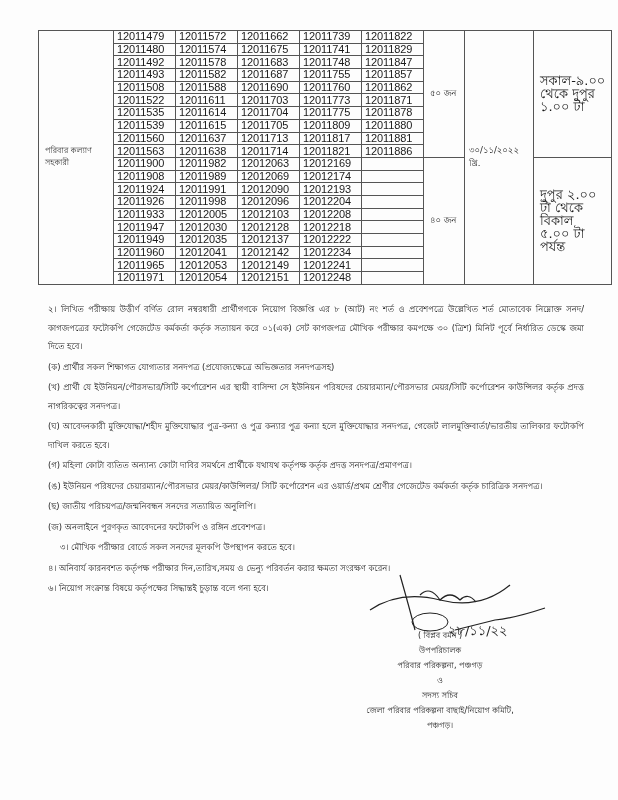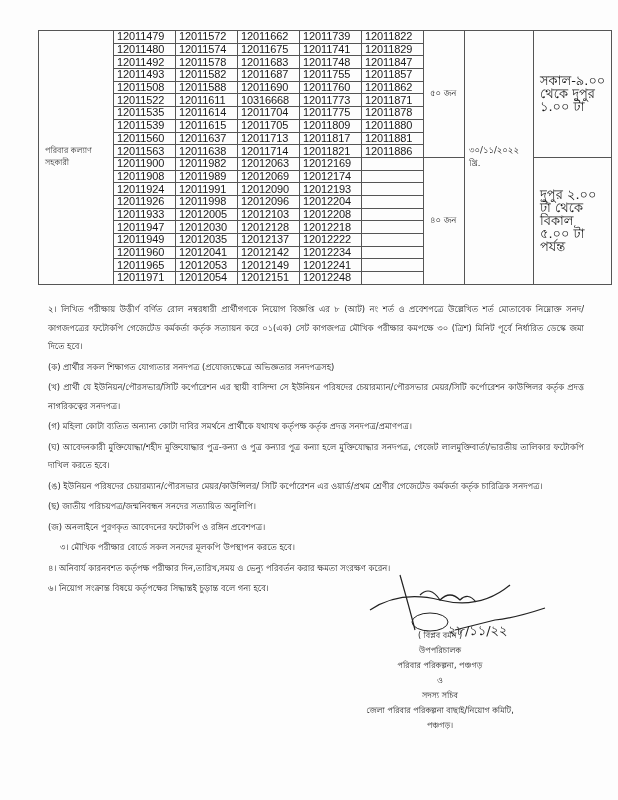--- a/index.html
+++ b/index.html
@@ -63,21 +63,21 @@
         <tr>
           <td class="roll-cell">12011508</td>
           <td class="roll-cell">12011588</td>
           <td class="roll-cell">12011690</td>
           <td class="roll-cell">12011760</td>
           <td class="roll-cell">12011862</td>
         </tr>
         <tr>
           <td class="roll-cell">12011522</td>
           <td class="roll-cell">12011611</td>
-          <td class="roll-cell">10316668</td>
+          <td class="roll-cell">12011703</td>
           <td class="roll-cell">12011773</td>
           <td class="roll-cell">12011871</td>
         </tr>
         <tr>
           <td class="roll-cell">12011535</td>
           <td class="roll-cell">12011614</td>
           <td class="roll-cell">12011704</td>
           <td class="roll-cell">12011775</td>
           <td class="roll-cell">12011878</td>
         </tr>
@@ -174,22 +174,22 @@
           <td class="roll-cell">12012248</td>
           <td class="roll-cell"></td>
         </tr>
       </tbody>
   </table>
 
   <div class="notes">
     <p>২। লিখিত পরীক্ষায় উত্তীর্ণ বর্ণিত রোল নম্বরধারী প্রার্থীগণকে নিয়োগ বিজ্ঞপ্তি এর ৮ (আট) নং শর্ত ও প্রবেশপত্রে উল্লেখিত শর্ত মোতাবেক নিম্নোক্ত সনদ/কাগজপত্রের ফটোকপি গেজেটেড কর্মকর্তা কর্তৃক সত্যায়ন করে ০১(এক) সেট কাগজপত্র মৌখিক পরীক্ষার কমপক্ষে ৩০ (ত্রিশ) মিনিট পূর্বে নির্ধারিত ডেস্কে জমা দিতে হবে।</p>
     <p>(ক) প্রার্থীর সকল শিক্ষাগত যোগ্যতার সনদপত্র (প্রযোজ্যক্ষেত্রে অভিজ্ঞতার সনদপত্রসহ)</p>
     <p>(খ) প্রার্থী যে ইউনিয়ন/পৌরসভার/সিটি কর্পোরেশন এর স্থায়ী বাসিন্দা সে ইউনিয়ন পরিষদের চেয়ারম্যান/পৌরসভার মেয়র/সিটি কর্পোরেশন কাউন্সিলর কর্তৃক প্রদত্ত নাগরিকত্বের সনদপত্র।</p>
+    <p>(ঘ) আবেদনকারী মুক্তিযোদ্ধা/শহীদ মুক্তিযোদ্ধার পুত্র-কন্যা ও পুত্র কন্যার পুত্র কন্যা হলে মুক্তিযোদ্ধার সনদপত্র, গেজেট লালমুক্তিবার্তা/ভারতীয় তালিকার ফটোকপি দাখিল করতে হবে।</p>
     <p>(গ) মহিলা কোটা ব্যতিত অন্যান্য কোটা দাবির সমর্থনে প্রার্থীকে যথাযথ কর্তৃপক্ষ কর্তৃক প্রদত্ত সনদপত্র/প্রমাণপত্র।</p>
-    <p>(ঘ) আবেদনকারী মুক্তিযোদ্ধা/শহীদ মুক্তিযোদ্ধার পুত্র-কন্যা ও পুত্র কন্যার পুত্র কন্যা হলে মুক্তিযোদ্ধার সনদপত্র, গেজেট লালমুক্তিবার্তা/ভারতীয় তালিকার ফটোকপি দাখিল করতে হবে।</p>
     <p>(ঙ) ইউনিয়ন পরিষদের চেয়ারম্যান/পৌরসভার মেয়র/কাউন্সিলর/ সিটি কর্পোরেশন এর ওয়ার্ড/প্রথম শ্রেণীর গেজেটেড কর্মকর্তা কর্তৃক চারিত্রিক সনদপত্র।</p>
     <p>(ছ) জাতীয় পরিচয়পত্র/জন্মনিবন্ধন সনদের সত্যায়িত অনুলিপি।</p>
     <p>(জ) অনলাইনে পুরণকৃত আবেদনের ফটোকপি ও রঙ্গিন প্রবেশপত্র।</p>
     <p class="indent">৩। মৌখিক পরীক্ষার বোর্ডে সকল সনদের মূলকপি উপস্থাপন করতে হবে।</p>
     <p>৪। অনিবার্য কারনবশত কর্তৃপক্ষ পরীক্ষার দিন,তারিখ,সময় ও ভেন্যু পরিবর্তন করার ক্ষমতা সংরক্ষণ করেন।</p>
     <p>৬। নিয়োগ সংক্রান্ত বিষয়ে কর্তৃপক্ষের সিদ্ধান্তই চুড়ান্ত বলে গন্য হবে।</p>
   </div>
 
   <svg class="signature-scribble" viewBox="0 0 220 80">
     <path d="M10 40 Q40 20 80 30 T150 15" stroke="#222" stroke-width="1.2" fill="none"></path>

